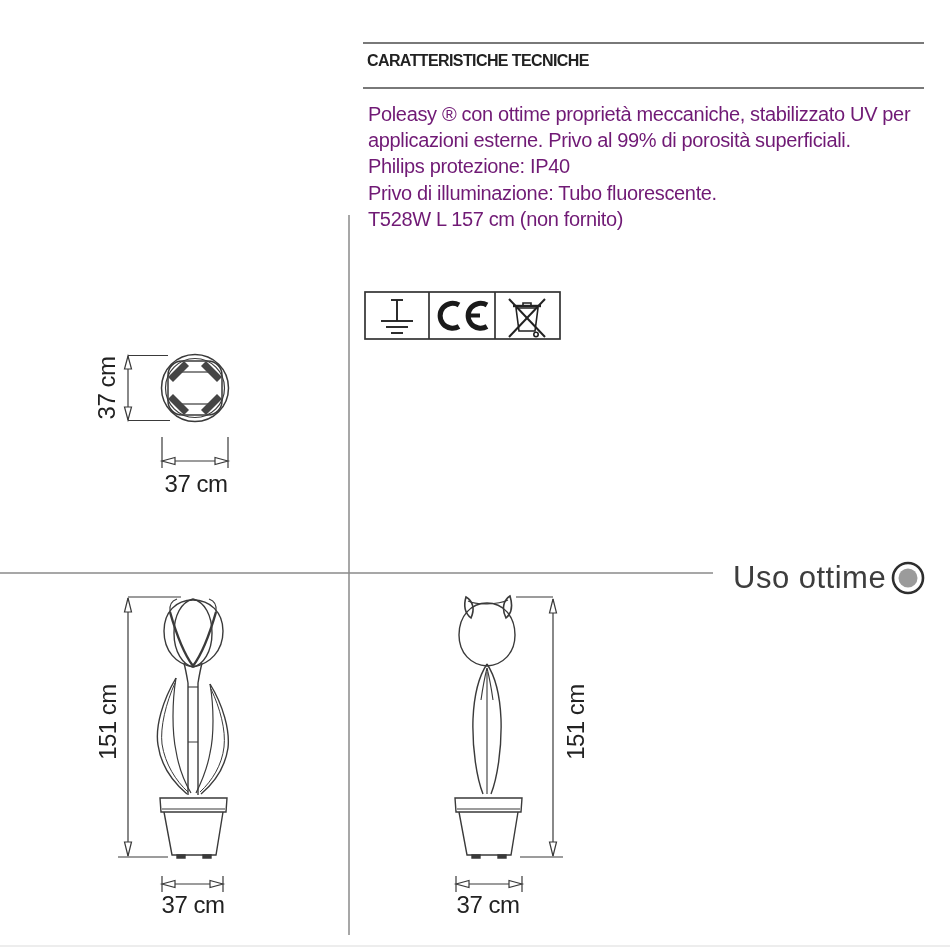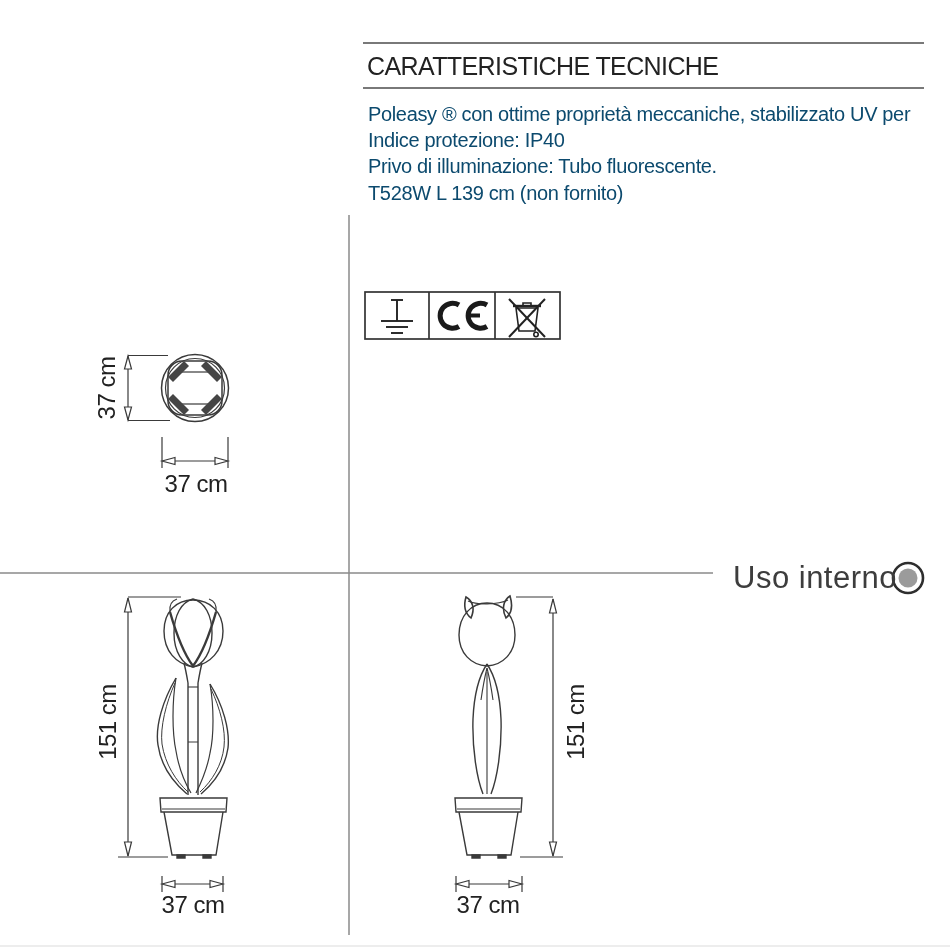--- a/index.html
+++ b/index.html
@@ -1,23 +1,23 @@
 <!DOCTYPE html>
 <html><head>
 <meta charset="utf-8">
 <style>
   html,body{margin:0;padding:0;background:#fff;}
   #page{position:relative;width:950px;height:950px;background:#fff;overflow:hidden;
         font-family:"Liberation Sans",sans-serif;color:#1e1e1e;}
   #lineart{position:absolute;left:0;top:0;width:950px;height:950px;}
   .abs{position:absolute;}
-  .title{left:367px;top:52px;width:570px;font-size:25px;letter-spacing:-0.6px;
-         color:#222;font-weight:400;}
+  .title{left:367px;top:52px;width:570px;font-size:16px;letter-spacing:-0.6px;
+         color:#222;font-weight:700;}
   .specs{left:368px;top:101px;width:575px;font-size:20px;line-height:26.2px;
-         letter-spacing:-0.35px;color:#0c4a6e;}
+         letter-spacing:-0.35px;color:#701a75;}
   .dim-label{font-size:24px;color:#222;letter-spacing:-0.5px;white-space:nowrap;}
   .h-center{transform:translate(-50%,0);}
   .v-label{transform:translate(-50%,-50%) rotate(-90deg);}
   .uso{left:733px;top:560px;font-size:31px;font-weight:300;color:#3d3d3d;
        letter-spacing:0.5px;}
 </style>
 </head>
 <body>
 
 <div id="page">
@@ -169,29 +169,30 @@
     <g>
       <circle cx="908" cy="578" r="15" fill="none" stroke="#2e2e2e" stroke-width="2.6"></circle>
       <circle cx="908" cy="578" r="9.5" fill="#9b9b9b" stroke="none"></circle>
     </g>
   </svg>
 
   <div class="abs title">CARATTERISTICHE TECNICHE</div>
 
   <div class="abs specs">
     <div>Poleasy ® con ottime proprietà meccaniche, stabilizzato UV per</div>
-    <div>Indice protezione: IP40</div>
+    <div>applicazioni esterne. Privo al 99% di porosità superficiali.</div>
+    <div>Philips protezione: IP40</div>
     <div>Privo di illuminazione: Tubo fluorescente.</div>
-    <div>T528W L 139 cm (non fornito)</div>
+    <div>T528W L 157 cm (non fornito)</div>
   </div>
 
   <div class="abs dim-label v-label" style="left:107px;top:388px;">37 cm</div>
   <div class="abs dim-label h-center" style="left:196px;top:470px;">37 cm</div>
 
   <div class="abs dim-label v-label" style="left:108px;top:722px;">151 cm</div>
   <div class="abs dim-label h-center" style="left:193px;top:891px;">37 cm</div>
 
   <div class="abs dim-label v-label" style="left:576px;top:722px;">151 cm</div>
   <div class="abs dim-label h-center" style="left:488px;top:891px;">37 cm</div>
 
-  <div class="abs uso">Uso interno</div>
+  <div class="abs uso">Uso ottime</div>
 
 </div>
 
 </body></html>

